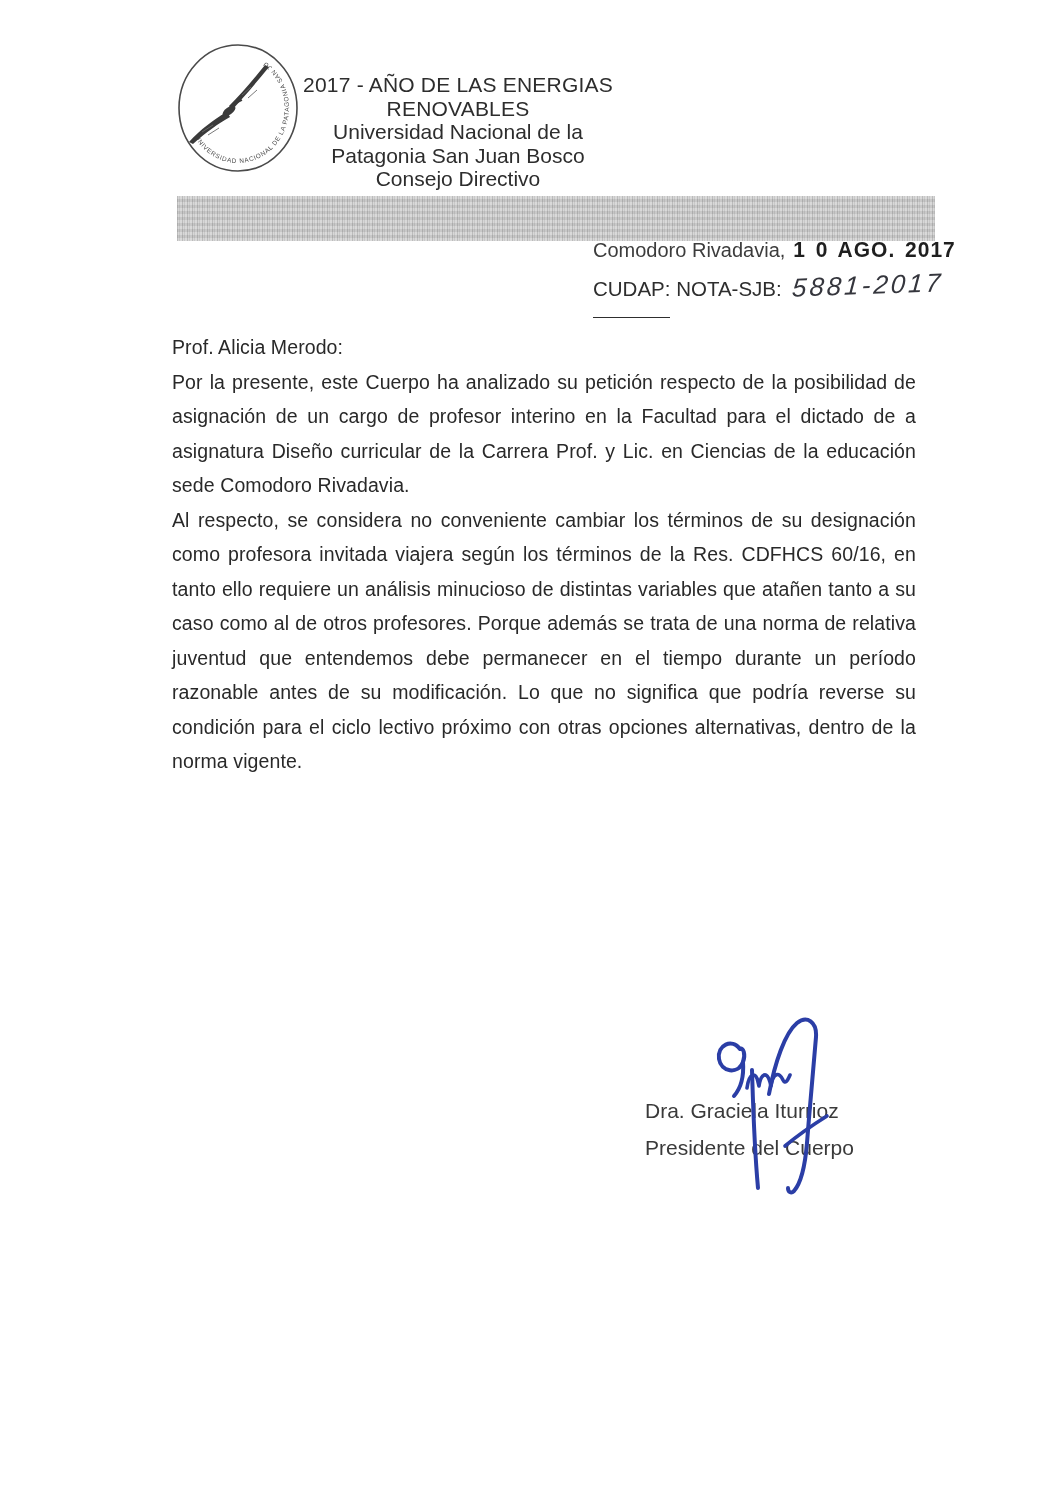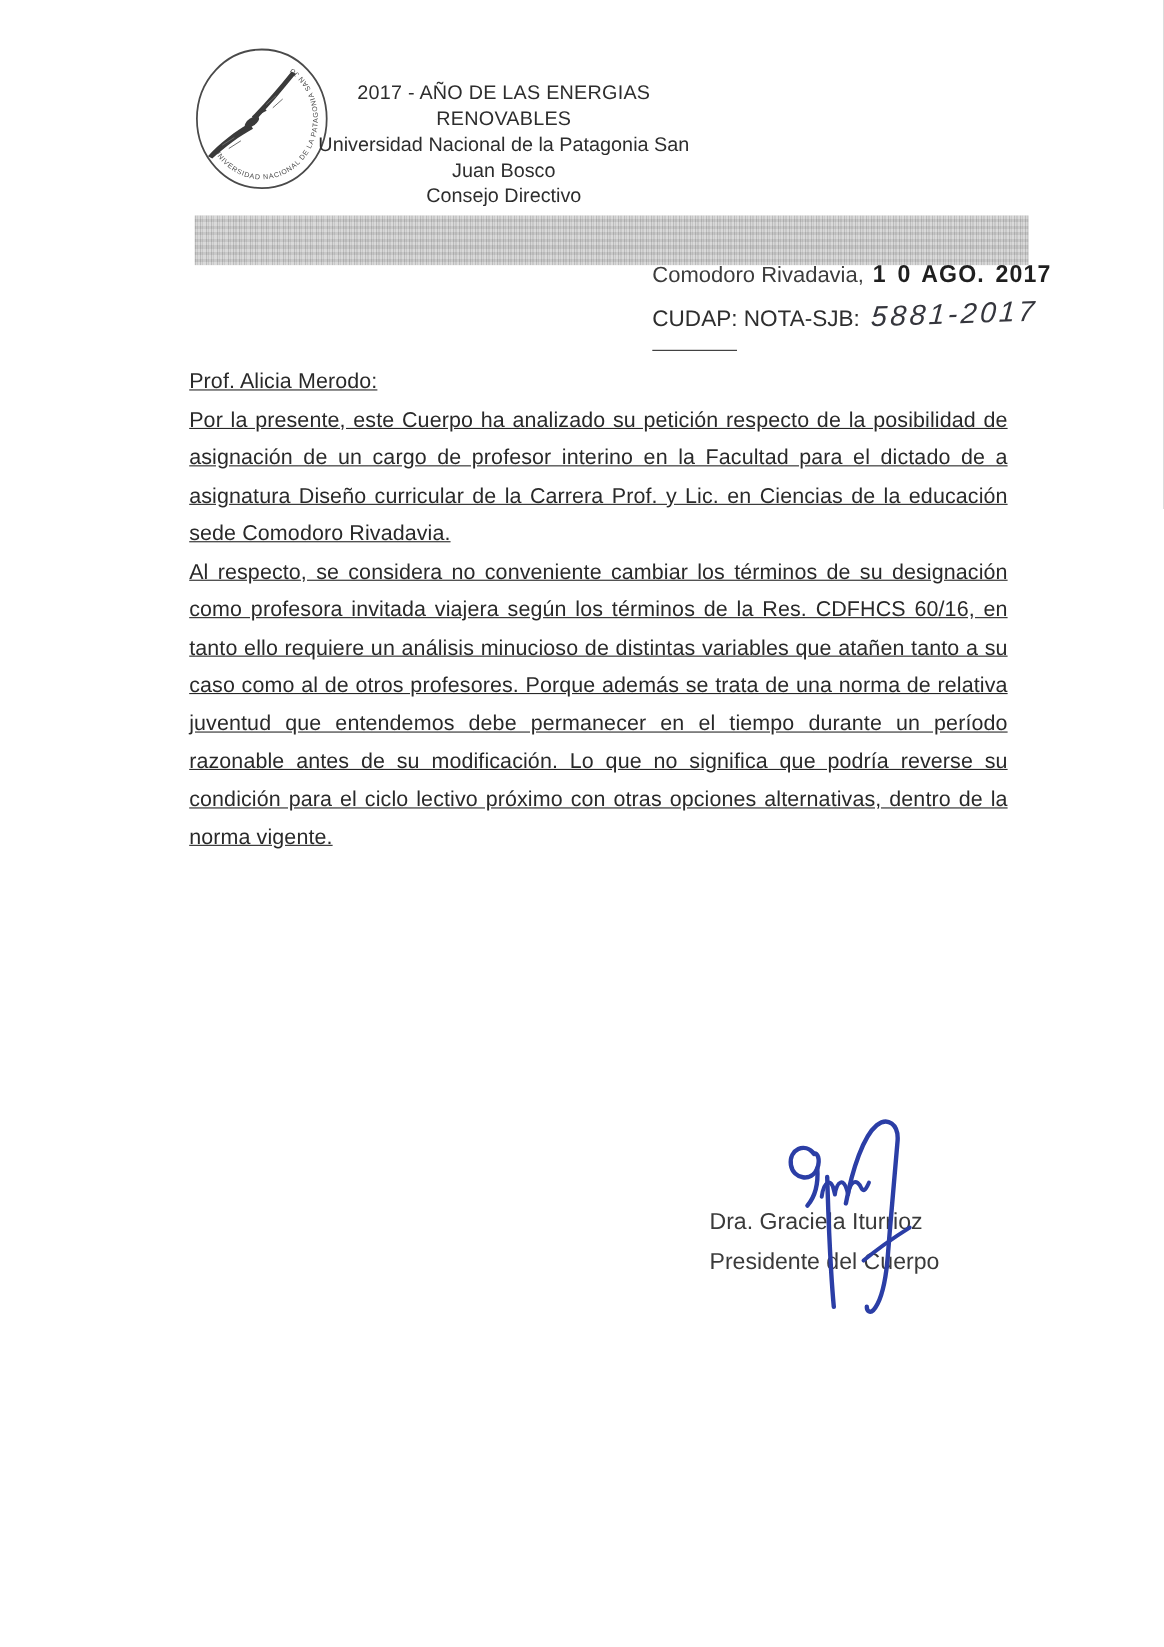--- a/index.html
+++ b/index.html
@@ -11,21 +11,21 @@
     font-family:"Liberation Sans", sans-serif;
     overflow:hidden;
   }
   
   .logo{position:absolute;left:172px;top:40px;width:128px;height:140px;}
   .logo svg{width:100%;height:100%;}
   .ring-text{font-family:"Liberation Sans",sans-serif;font-size:6.4px;letter-spacing:0.7px;fill:#4a4a4a;}
   .header-text{
     position:absolute;left:287px;top:73px;width:342px;
     text-align:center;color:#2d2d2d;
-    font-size:18px;line-height:23.5px;
+    font-size:21px;line-height:23.5px;
   }
   .header-text .motto{letter-spacing:0.2px;}
   
   .scan-band{
     position:absolute;left:177px;top:196px;width:758px;height:45px;
     background:
       repeating-linear-gradient(90deg,
         rgba(60,60,60,0.18) 0 1px,
         rgba(200,200,200,0.05) 1px 2px,
         rgba(90,90,90,0.12) 2px 3px,
@@ -55,21 +55,21 @@
     font-size:26px;font-style:italic;letter-spacing:3px;
     color:#35363d;transform:rotate(-2deg) skewX(-6deg);
     margin-left:10px;position:relative;top:-2px;
   }
   
   .letter-body{
     position:absolute;left:172px;top:330px;width:744px;
     font-size:19.5px;line-height:34.5px;color:#292929;
     text-align:justify;letter-spacing:0.1px;
   }
-  .letter-body p{margin:0;text-decoration:underline;}
+  .letter-body p{margin:0;}
   
   .sig-text{
     position:absolute;left:645px;top:1092px;
     font-size:21px;line-height:37px;color:#3a3a3a;white-space:nowrap;
   }
   .sig-ink{position:absolute;left:697px;top:1000px;width:152px;height:202px;z-index:5;}
   .sig-ink path{fill:none;stroke-linecap:round;stroke-linejoin:round;}
 </style>
 </head>
 <body>

